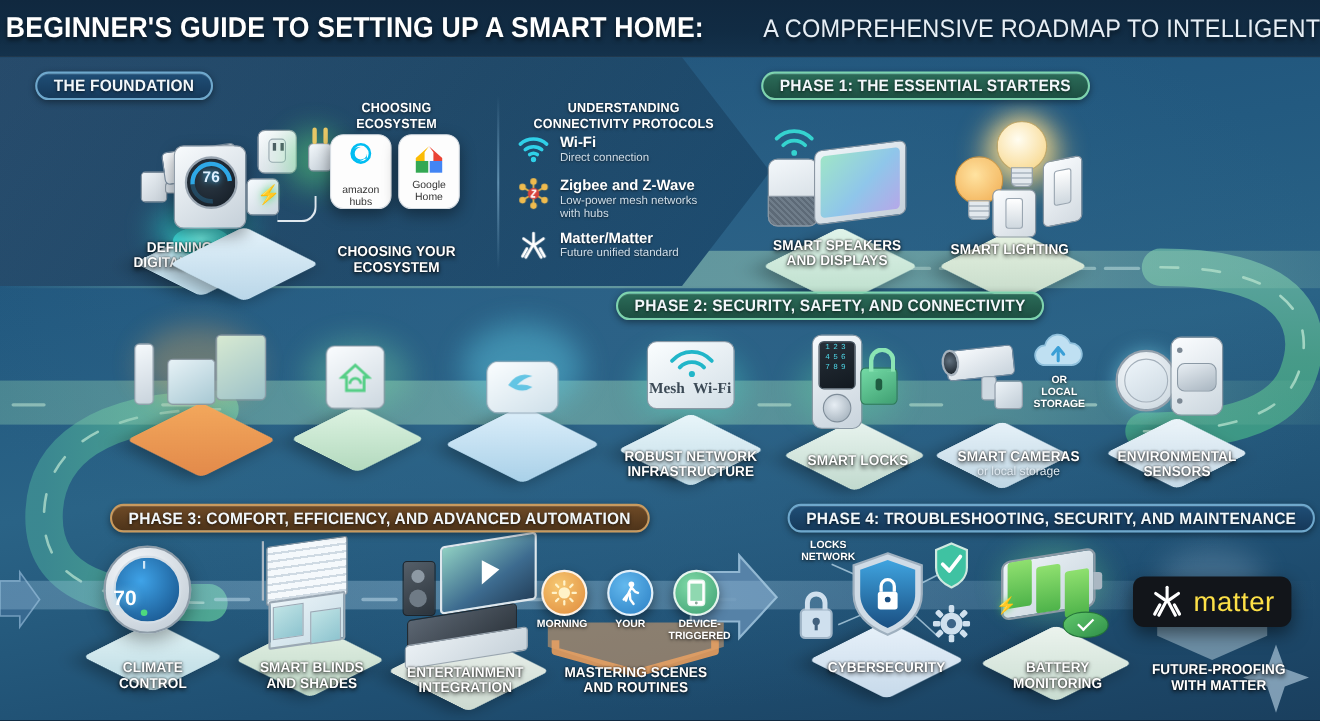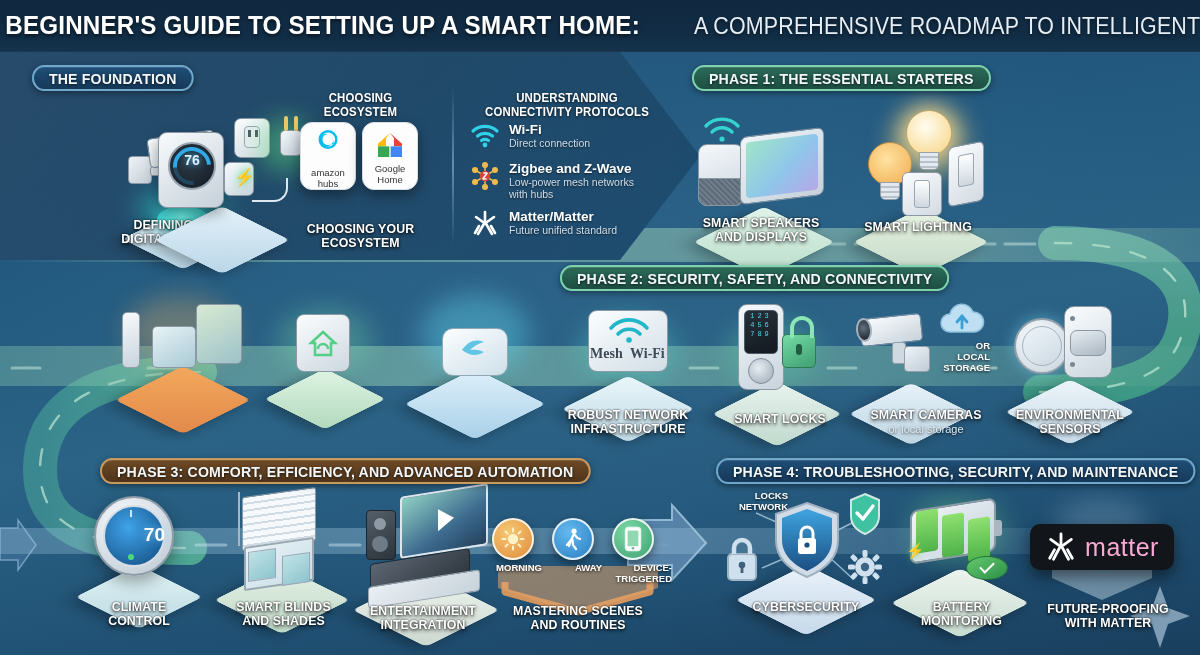--- a/index.html
+++ b/index.html
@@ -114,21 +114,21 @@
     white-space: pre-line;
   }
   .subcap {
     font-weight: 400; font-size: 11px; line-height: 12px;
     color: #dfe9f1; margin-top: 1px;
     text-shadow: 0 1px 3px rgba(0,0,0,.8);
   }
   .minilabel {
     font-weight: 700; font-size: 9.5px; line-height: 11px;
     color: #ffffff; text-shadow: 0 1px 3px rgba(0,0,0,.85);
-    white-space: pre-line; text-align: right;
+    white-space: pre-line; text-align: center;
   }
 
   
   .col-head {
     position: absolute; z-index: 22; text-align: center;
     font-weight: 700; font-size: 12px; line-height: 13.5px;
     color: #ffffff; letter-spacing: .2px; white-space: pre-line;
     transform: scaleX(.95);
     text-shadow: 0 1px 3px rgba(0,0,0,.7);
   }
@@ -185,21 +185,21 @@
 
   
   #matter-plate {
     position: absolute; left: 1030px; top: 524px; width: 144px; height: 46px;
     background: #12151a; border-radius: 10px;
     display: flex; align-items: center; justify-content: center; gap: 8px;
     box-shadow: 0 6px 16px rgba(0,0,0,.5);
     z-index: 21;
   }
   #matter-word {
-    color: #f9a8d4; font-size: 25px; letter-spacing: .5px;
+    color: #fde047; font-size: 25px; letter-spacing: .5px;
     font-family: "Liberation Sans", sans-serif; font-weight: 400; text-align: right;
   }
 </style>
 </head>
 <body>
 
 <div id="canvas">
 
   <div id="titlebar">
     <div class="title-line">
@@ -545,21 +545,21 @@
     <div class="dev" style="left:70px;top:16px;width:5px;height:5px;border-radius:50%;background:#7c8894"></div>
     <div class="dev" style="left:70px;top:62px;width:5px;height:5px;border-radius:50%;background:#7c8894"></div>
     <div class="cap" style="position:absolute;left:-10px;top:108px;width:160px">ENVIRONMENTAL
 SENSORS</div>
   </div>
 
   <div class="node" style="left:74px;top:490px;width:130px;height:150px">
     <div class="plat" style="left:50%;top:62px;width:90px;height:90px;background:linear-gradient(135deg,#e3f4f6,#b9d9e2)"></div>
     <div class="dev" style="left:20px;top:6px;width:80px;height:80px;border-radius:50%;background:radial-gradient(circle at 38% 32%,#fbfdff,#b8c4cf);border:2px solid #8e9ca8;box-shadow:0 6px 16px rgba(0,0,0,.35)"></div>
     <div class="dev" style="left:29px;top:15px;width:62px;height:62px;border-radius:50%;background:radial-gradient(circle at 40% 36%,#3fa3e8,#12497f);border:2px solid #d5dee6"></div>
-    <div style="position:absolute;left:29px;top:34px;width:62px;text-align:right;font-size:19px;font-weight:700;color:#ffffff;text-shadow:0 0 8px rgba(120,210,255,.9)">70</div>
+    <div style="position:absolute;left:29px;top:44px;width:62px;text-align:left;font-size:19px;font-weight:700;color:#ffffff;text-shadow:0 0 8px rgba(120,210,255,.9)">70</div>
     <div class="dev" style="left:56px;top:20px;width:2px;height:7px;background:#cfe6f7"></div>
     <div class="dev" style="left:54px;top:64px;width:6px;height:6px;border-radius:50%;background:#4ed97e"></div>
     <div class="cap" style="position:absolute;left:-15px;top:110px;width:160px">CLIMATE
 CONTROL</div>
   </div>
 
   <div class="node" style="left:212px;top:486px;width:140px;height:155px">
     <div class="plat" style="left:50%;top:66px;width:96px;height:96px;background:linear-gradient(135deg,#e6f2e6,#bdd7c6)"></div>
     <div class="dev" style="left:30px;top:6px;width:74px;height:54px;background:repeating-linear-gradient(180deg,#f5f9fc 0 5px,#cfdae3 5px 7px);border:1.5px solid #8b99a5;border-radius:3px;transform:skewY(-8deg)"></div>
     <div class="dev" style="left:32px;top:56px;width:70px;height:44px;background:linear-gradient(150deg,#eaf4f8,#c8dce6);border:2px solid #9aa8b4;border-radius:2px;transform:skewY(-8deg)"></div>
@@ -606,21 +606,21 @@
       </svg>
     </div>
     <div class="chip" style="left:124px;top:10px;background:radial-gradient(circle at 38% 32%,#7fd9a7,#3ea072)">
       <svg width="18" height="26" viewBox="0 0 18 26">
         <rect x="1.4" y="1.4" width="15.2" height="23.2" rx="3" fill="#fff" stroke="#e8f7ef" stroke-width="1.2"></rect>
         <rect x="3.6" y="4.6" width="10.8" height="15.6" fill="#8fd8b0"></rect>
         <circle cx="9" cy="22.2" r="1.3" fill="#8aa89a"></circle>
       </svg>
     </div>
     <div class="minilabel" style="position:absolute;left:-8px;top:54px;width:62px">MORNING</div>
-    <div class="minilabel" style="position:absolute;left:56px;top:54px;width:58px">AWAY</div>
+    <div class="minilabel" style="position:absolute;left:56px;top:54px;width:58px">YOUR</div>
     <div class="minilabel" style="position:absolute;left:112px;top:54px;width:72px">DEVICE-
 TRIGGERED</div>
     <div class="cap" style="position:absolute;left:-15px;top:96px;width:210px">MASTERING SCENES
 AND ROUTINES</div>
   </div>
 
   <div class="node" style="left:716px;top:488px;width:180px;height:150px">
     <div class="plat" style="left:50%;top:62px;width:100px;height:100px;background:linear-gradient(135deg,#e9f2fa,#c6d9ea)"></div>
     <div class="minilabel" style="position:absolute;left:2px;top:2px;width:70px">LOCKS
 NETWORK</div>

